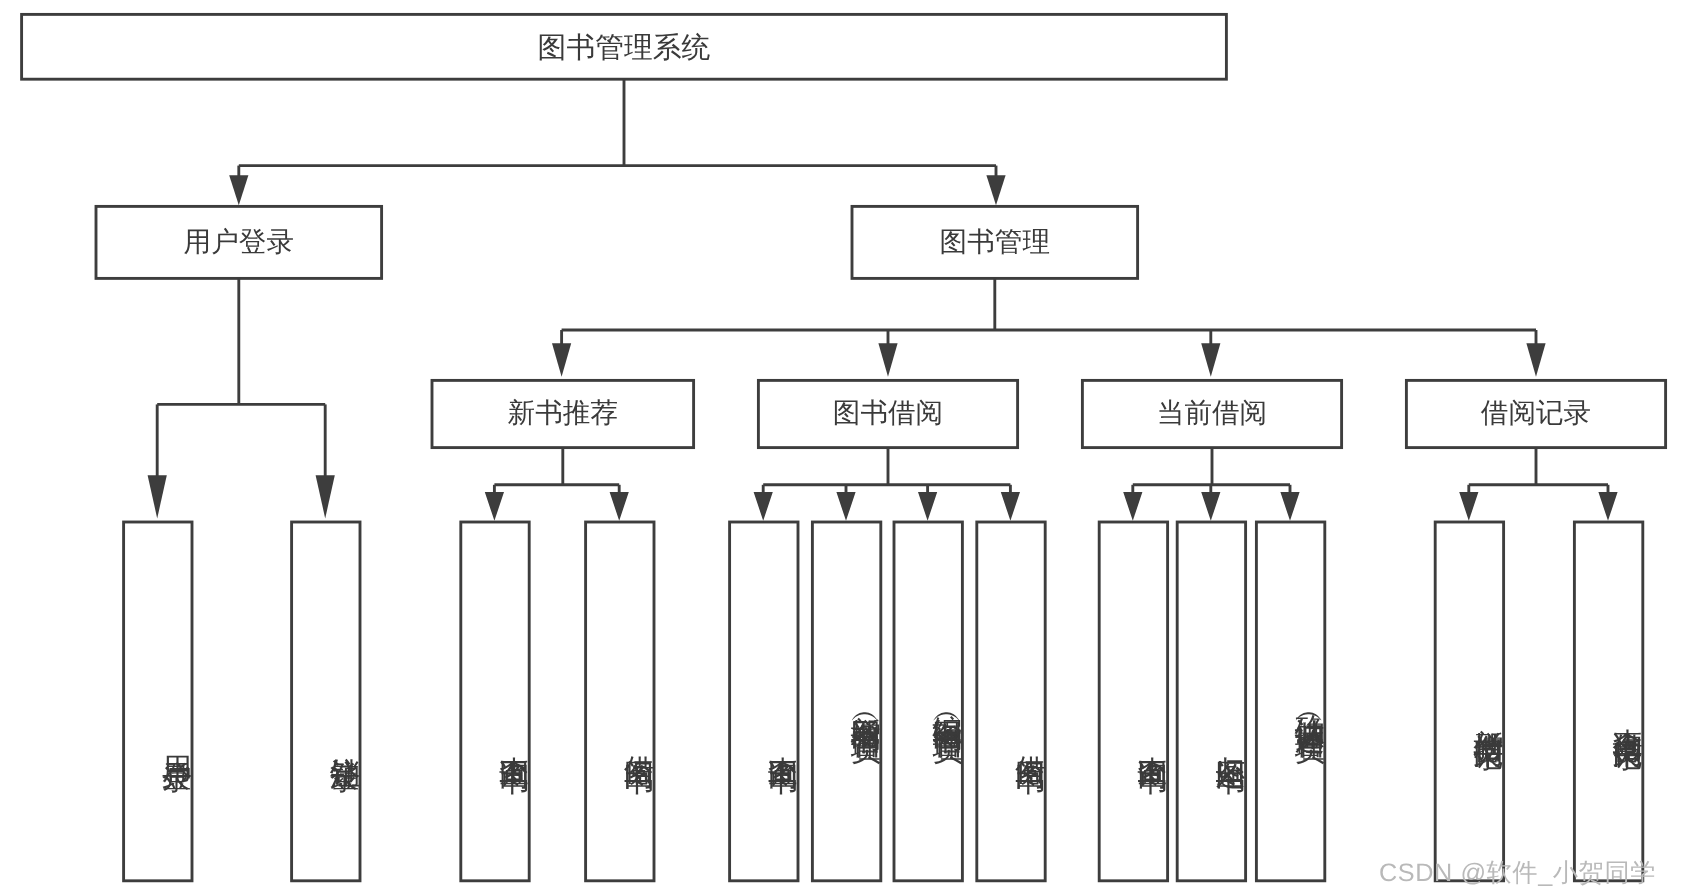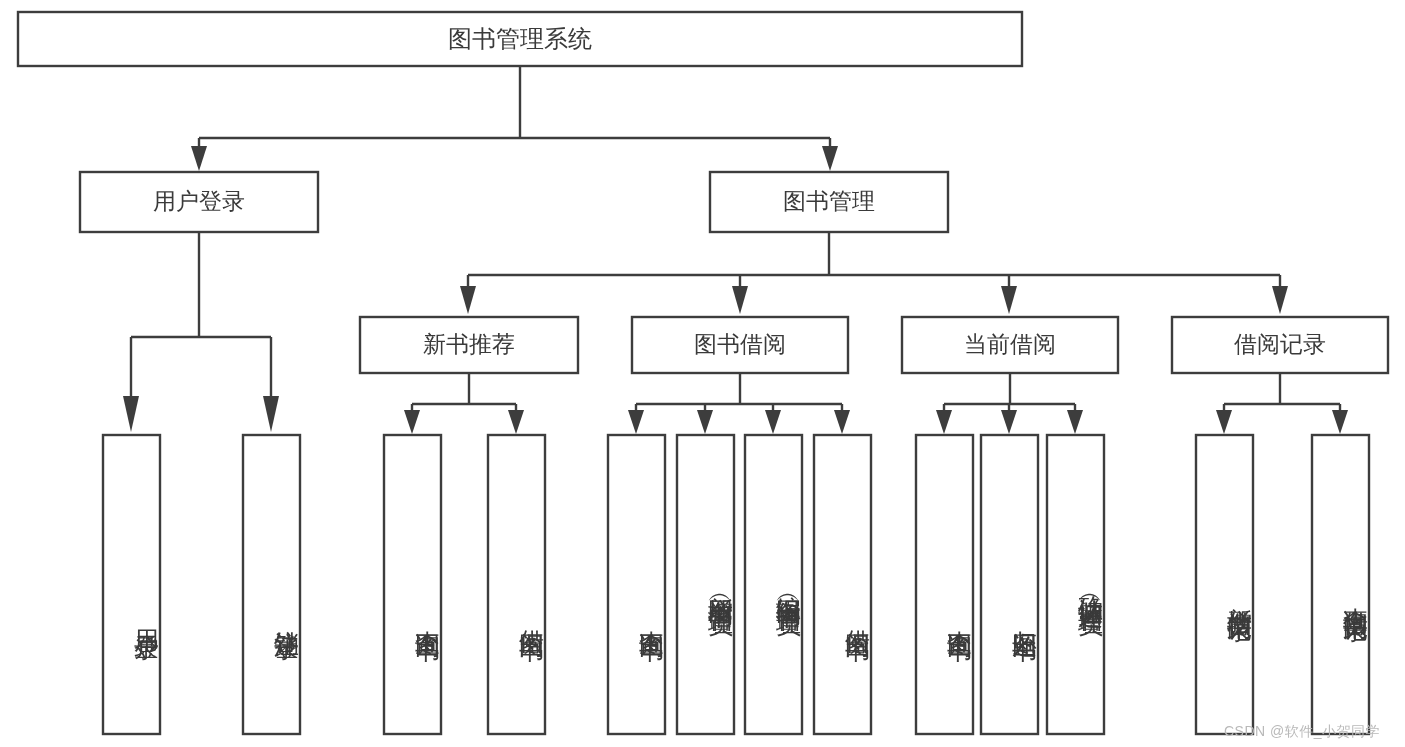--- a/index.html
+++ b/index.html
@@ -68,21 +68,21 @@
     display: flex;
     align-items: flex-start;
     justify-content: center;
     pointer-events: none;
   }
   .watermark {
     position: absolute;
     right: 12px;
     bottom: 6px;
     font-family: "Liberation Sans", "DejaVu Sans", sans-serif;
-    font-size: 14px;
+    font-size: 21px;
     color: #b9b9b9;
     letter-spacing: 0.5px;
     white-space: nowrap;
   }
 </style>
 </head>
 <body>
 
 <div id="diagram-root">
 

